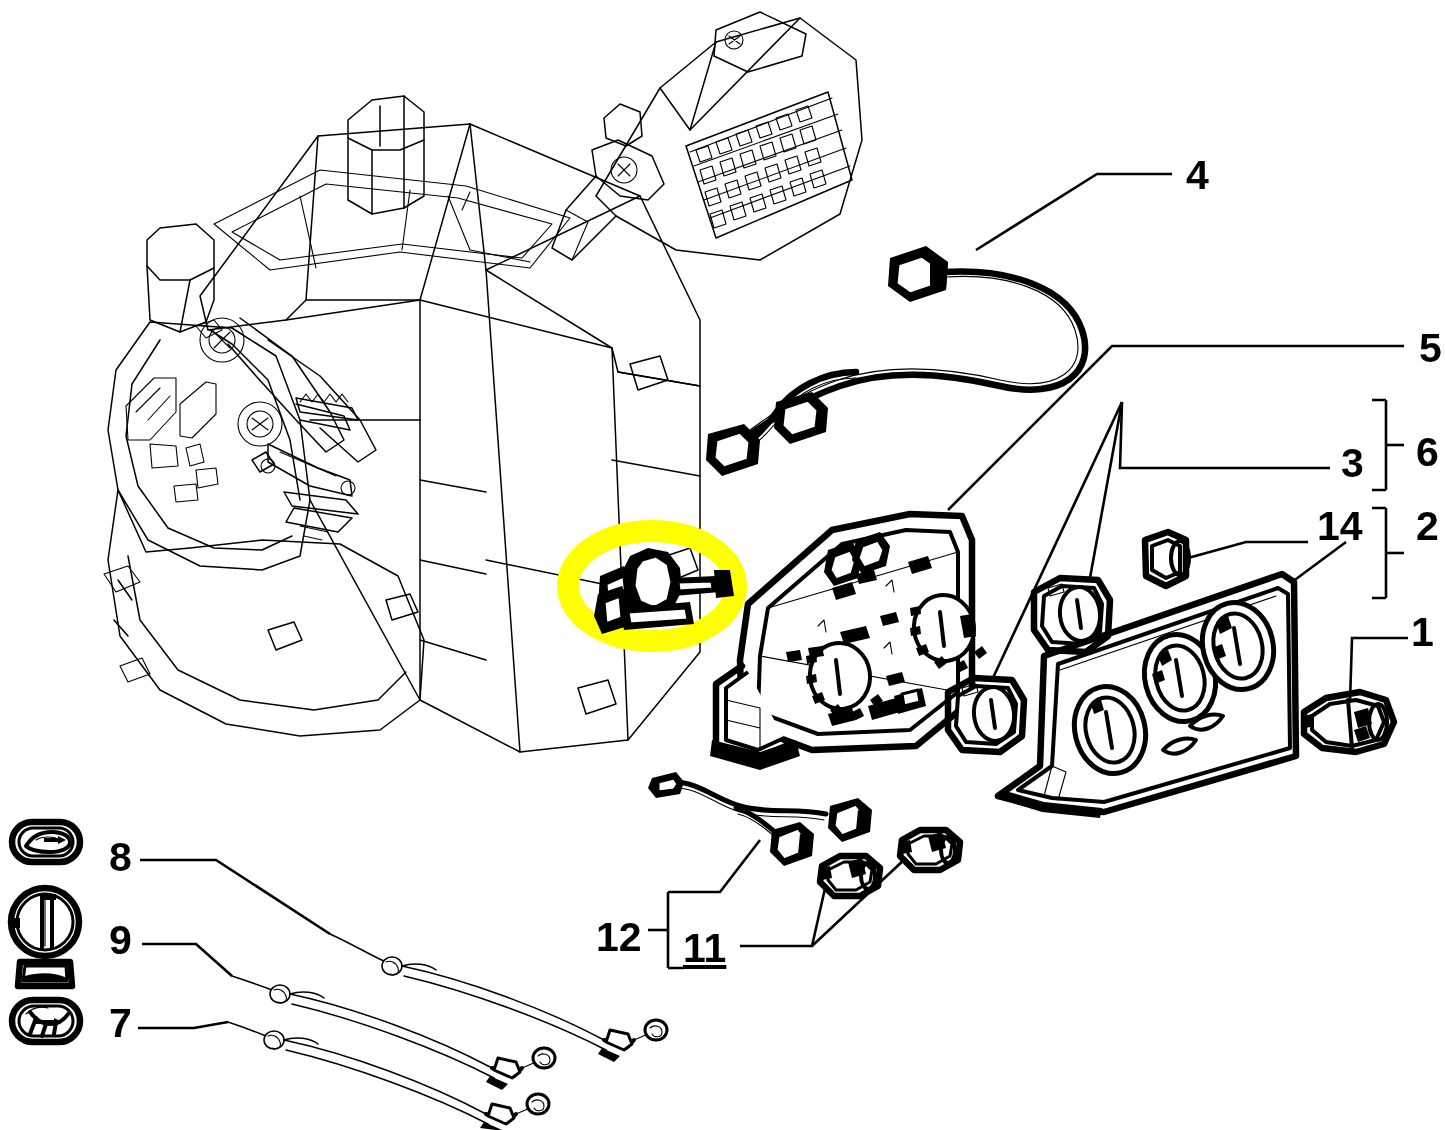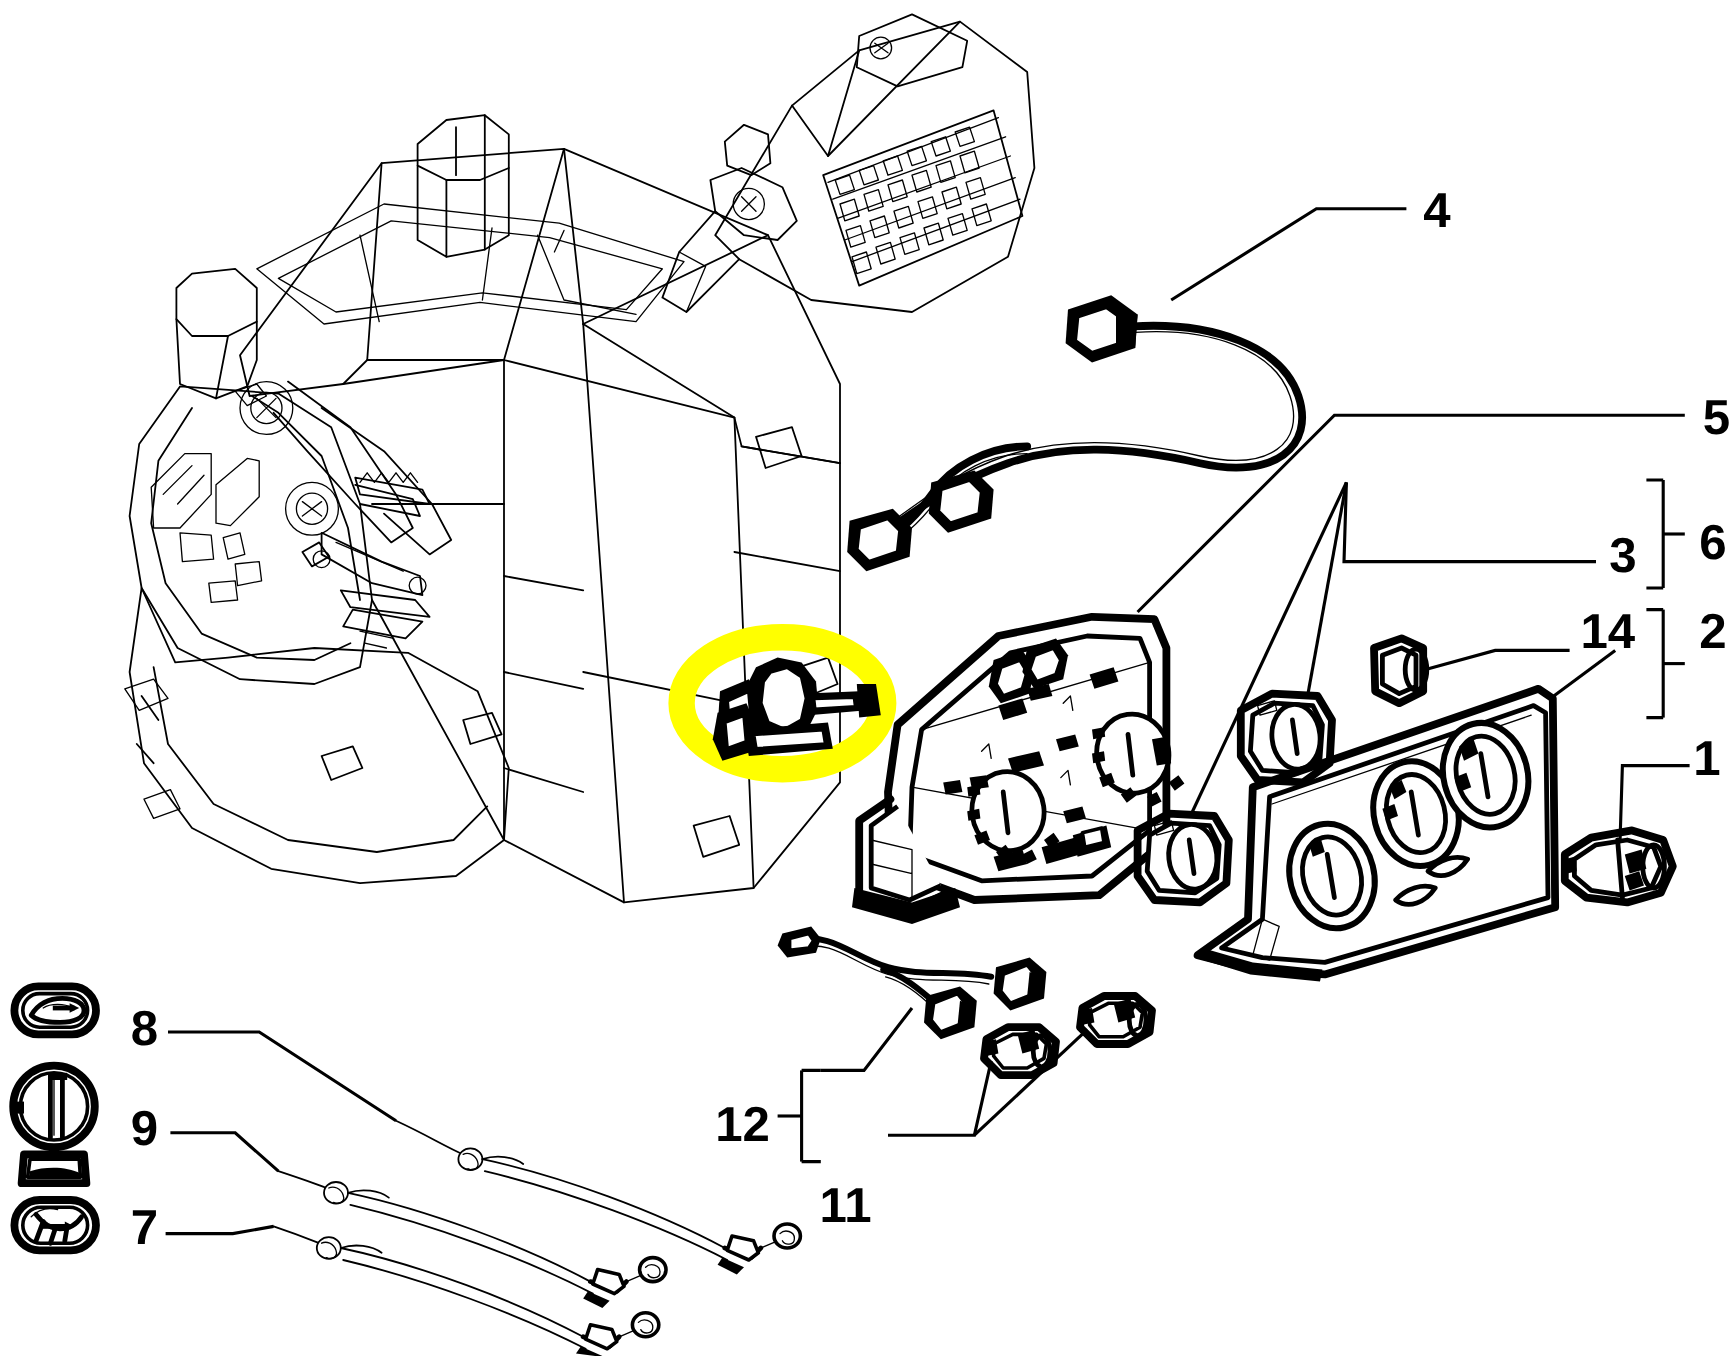--- a/index.html
+++ b/index.html
@@ -456,16 +456,16 @@
 <div class="num" style="left:1411px;top:612px;">1</div>
 <div class="num" style="left:1416px;top:506px;">2</div>
 <div class="num" style="left:1341px;top:443px;">3</div>
 <div class="num" style="left:1186px;top:155px;">4</div>
 <div class="num" style="left:1419px;top:328px;">5</div>
 <div class="num" style="left:1416px;top:432px;">6</div>
 <div class="num" style="left:109px;top:1003px;">7</div>
 <div class="num" style="left:109px;top:837px;">8</div>
 <div class="num" style="left:109px;top:920px;">9</div>
 <div class="num" style="left:1317px;top:506px;">14</div>
-<div class="num" style="left:683px;top:984px;">11</div>
+<div class="num" style="left:683px;top:928px;text-decoration:underline;">11</div>
 <div class="num" style="left:596px;top:917px;">12</div>
 
 </div>
 
 </body></html>

